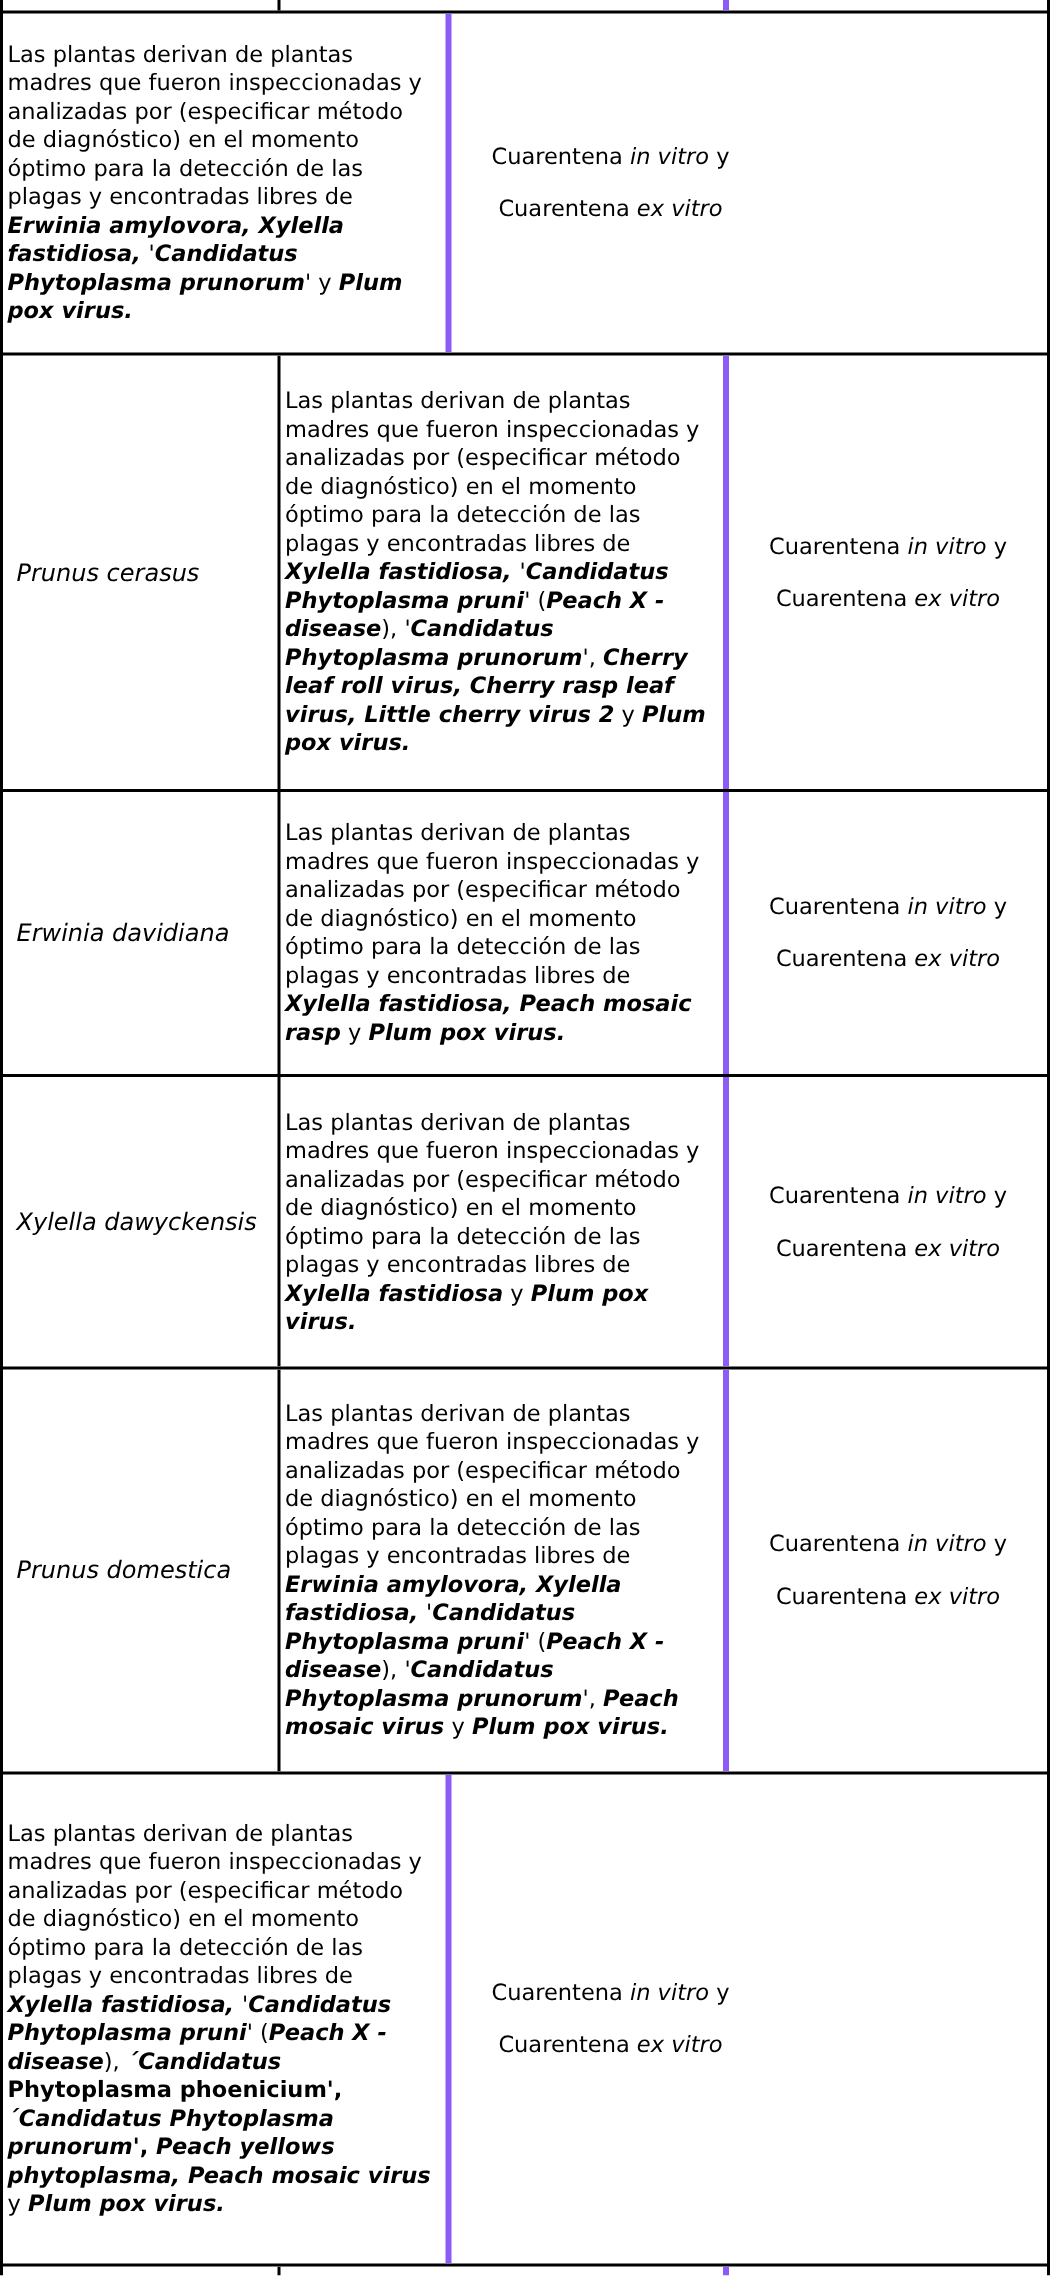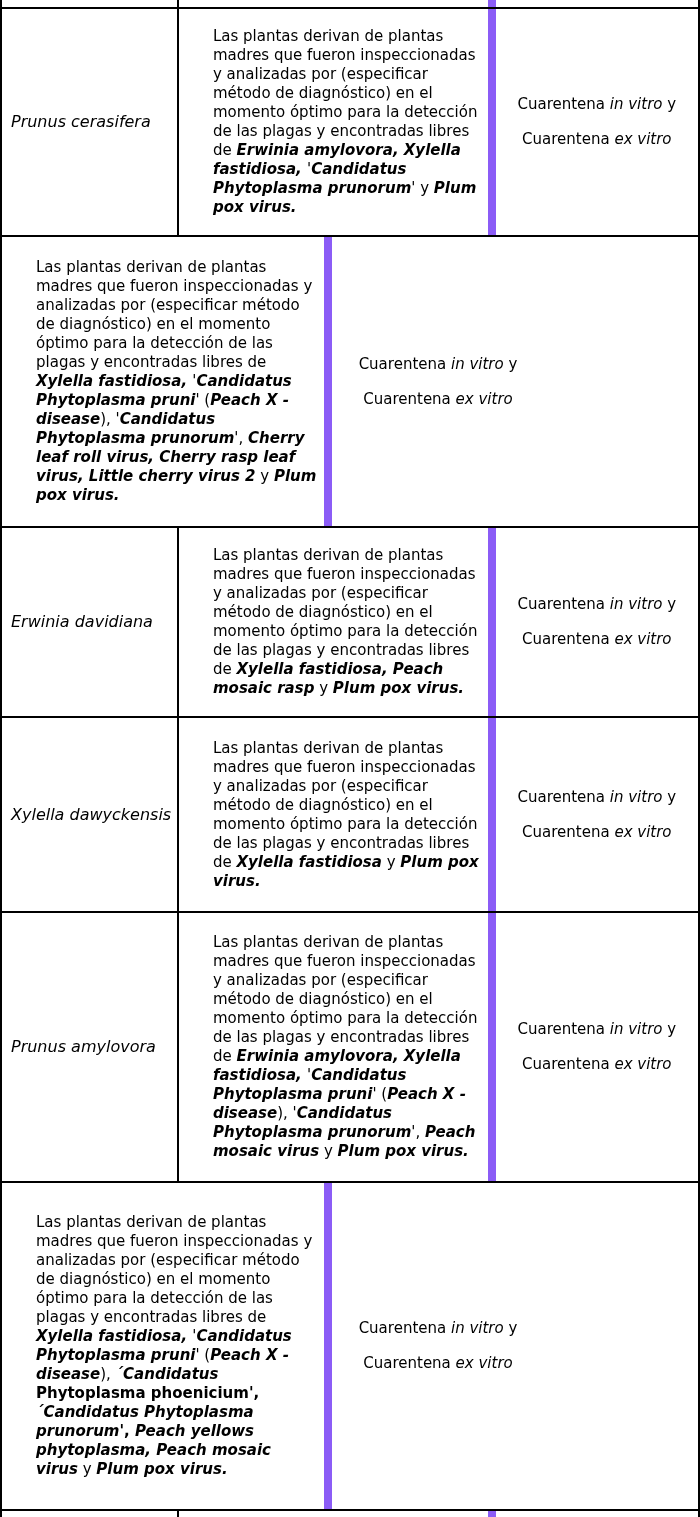--- a/index.html
+++ b/index.html
@@ -32,28 +32,27 @@
     border-right: 2px solid #000;
     display: flex;
     align-items: center;
     padding: 4px 4px 4px 9px;
     font-size: 16px;
     font-style: italic;
     line-height: 20px;
   }
   .cell.description {
     width: 299px;
-    border-right: 8px solid #8b5cf6;
+    border-right: 4px solid #8b5cf6;
     display: flex;
     flex-direction: column;
     justify-content: center;
     padding: 12px 6px 12px 3px;
     font-size: 15px;
     line-height: 19px;
-    margin-left: 31px;
   }
   .cell.quarantine {
     width: 212px;
     display: flex;
     flex-direction: column;
     justify-content: center;
     align-items: center;
     gap: 16px;
     padding: 4px;
     font-size: 15px;
@@ -80,33 +79,33 @@
 
 <div class="doc-table">
 
   <div class="row sliver-top">
     <div class="cell species"></div>
     <div class="cell description"></div>
     <div class="cell quarantine"></div>
   </div>
 
   <div class="row r1">
-    <div class="cell species">
-      <span>Prunus cerasifera</span>
-    </div>
     <div class="cell description">
       <p><span class="seg-n">Las plantas derivan de plantas madres que fueron inspeccionadas y analizadas por (especificar método de diagnóstico) en el momento óptimo para la detección de las plagas y encontradas libres de </span><span class="seg-bi">Erwinia amylovora, Xylella fastidiosa, </span><span class="seg-n">'</span><span class="seg-bi">Candidatus Phytoplasma prunorum</span><span class="seg-n">' y </span><span class="seg-bi">Plum pox virus.</span></p>
     </div>
     <div class="cell quarantine">
       <p><span class="seg-n">Cuarentena </span><span class="seg-i">in vitro</span><span class="seg-n"> y</span></p>
       <p><span class="seg-n">Cuarentena </span><span class="seg-i">ex vitro</span></p>
     </div>
   </div>
 
   <div class="row r2">
+    <div class="cell species">
+      <span>Prunus cerasus</span>
+    </div>
     <div class="cell description">
       <p><span class="seg-n">Las plantas derivan de plantas madres que fueron inspeccionadas y analizadas por (especificar método de diagnóstico) en el momento óptimo para la detección de las plagas y encontradas libres de </span><span class="seg-bi">Xylella fastidiosa, </span><span class="seg-n">'</span><span class="seg-bi">Candidatus Phytoplasma pruni</span><span class="seg-n">' (</span><span class="seg-bi">Peach X - disease</span><span class="seg-n">), '</span><span class="seg-bi">Candidatus Phytoplasma prunorum</span><span class="seg-n">', </span><span class="seg-bi">Cherry leaf roll virus, Cherry rasp leaf virus, Little cherry virus 2</span><span class="seg-n"> y </span><span class="seg-bi">Plum pox virus.</span></p>
     </div>
     <div class="cell quarantine">
       <p><span class="seg-n">Cuarentena </span><span class="seg-i">in vitro</span><span class="seg-n"> y</span></p>
       <p><span class="seg-n">Cuarentena </span><span class="seg-i">ex vitro</span></p>
     </div>
   </div>
 
   <div class="row r3">
@@ -130,21 +129,21 @@
       <p><span class="seg-n">Las plantas derivan de plantas madres que fueron inspeccionadas y analizadas por (especificar método de diagnóstico) en el momento óptimo para la detección de las plagas y encontradas libres de </span><span class="seg-bi">Xylella fastidiosa</span><span class="seg-n"> y </span><span class="seg-bi">Plum pox virus.</span></p>
     </div>
     <div class="cell quarantine">
       <p><span class="seg-n">Cuarentena </span><span class="seg-i">in vitro</span><span class="seg-n"> y</span></p>
       <p><span class="seg-n">Cuarentena </span><span class="seg-i">ex vitro</span></p>
     </div>
   </div>
 
   <div class="row r5">
     <div class="cell species">
-      <span>Prunus amylovora</span>
+      <span>Prunus domestica</span>
     </div>
     <div class="cell description">
       <p><span class="seg-n">Las plantas derivan de plantas madres que fueron inspeccionadas y analizadas por (especificar método de diagnóstico) en el momento óptimo para la detección de las plagas y encontradas libres de </span><span class="seg-bi">Erwinia amylovora, Xylella fastidiosa, </span><span class="seg-n">'</span><span class="seg-bi">Candidatus Phytoplasma pruni</span><span class="seg-n">' (</span><span class="seg-bi">Peach X - disease</span><span class="seg-n">), '</span><span class="seg-bi">Candidatus Phytoplasma prunorum</span><span class="seg-n">', </span><span class="seg-bi">Peach mosaic virus</span><span class="seg-n"> y </span><span class="seg-bi">Plum pox virus.</span></p>
     </div>
     <div class="cell quarantine">
       <p><span class="seg-n">Cuarentena </span><span class="seg-i">in vitro</span><span class="seg-n"> y</span></p>
       <p><span class="seg-n">Cuarentena </span><span class="seg-i">ex vitro</span></p>
     </div>
   </div>
 

